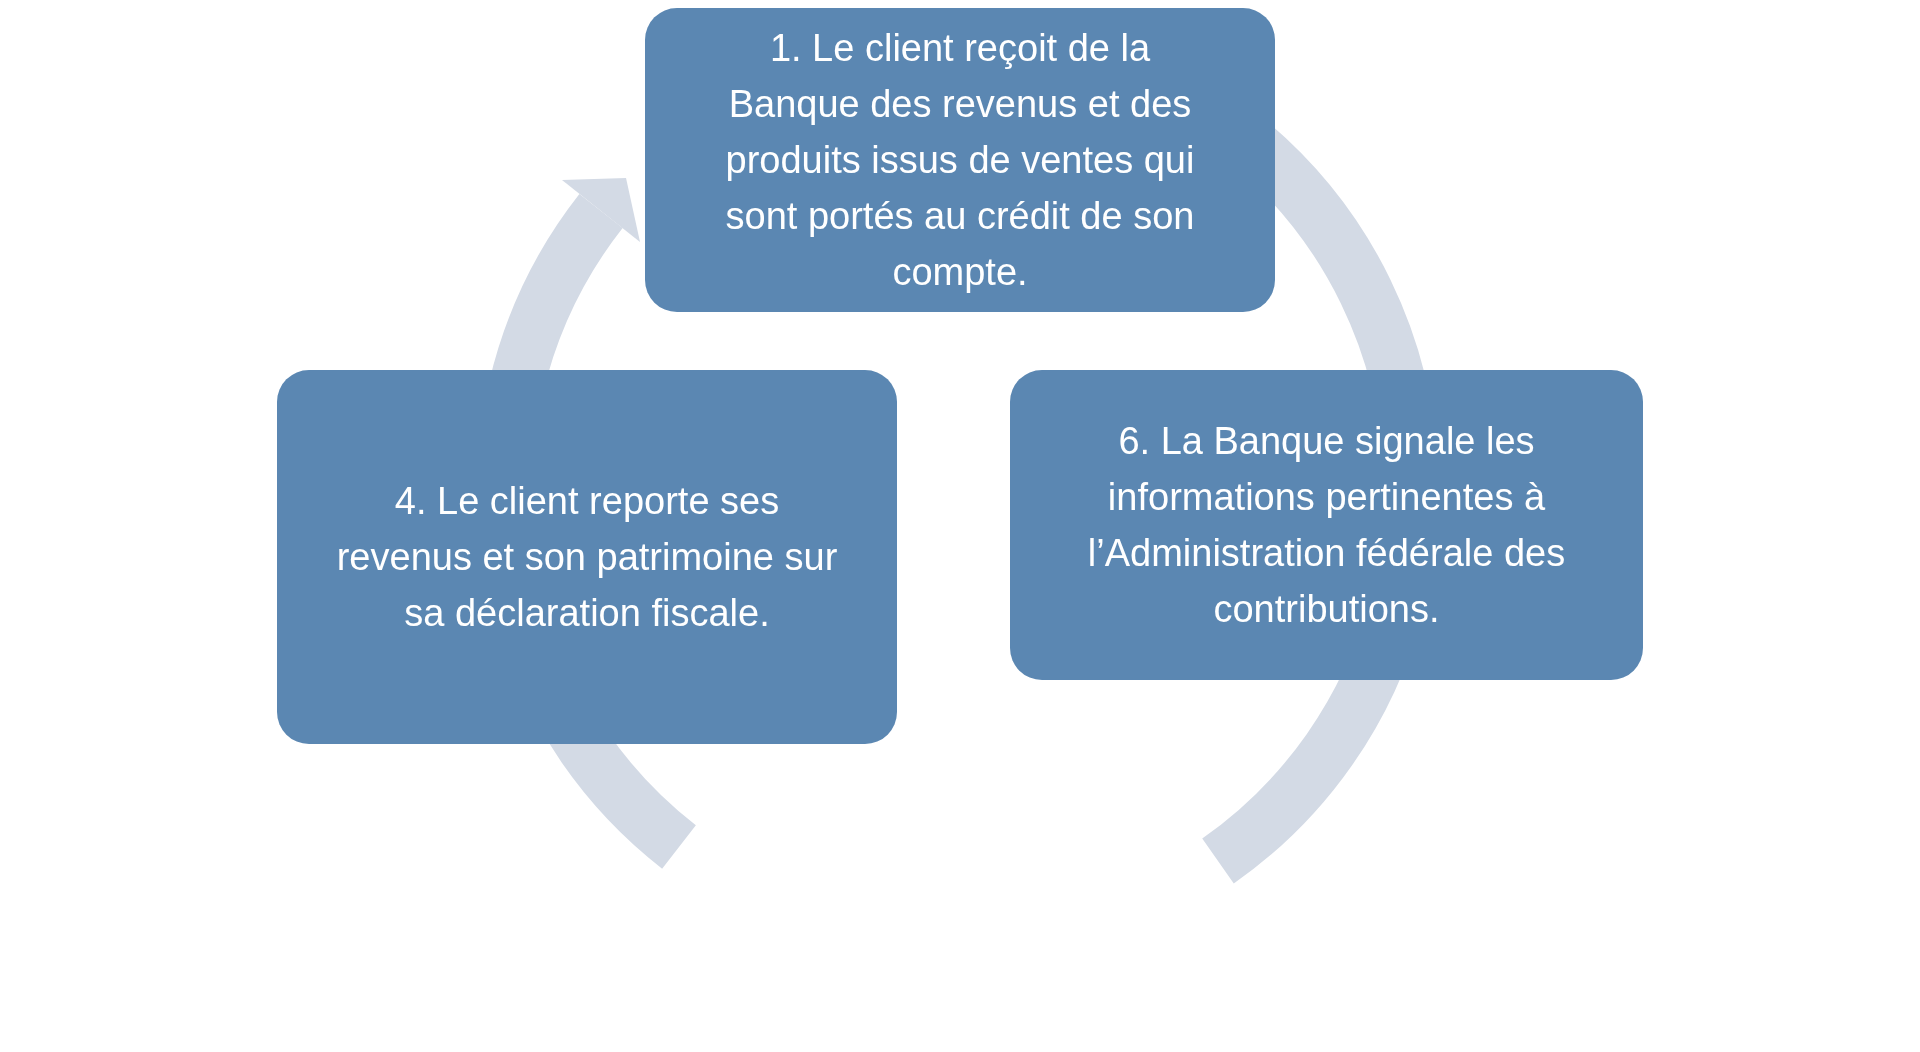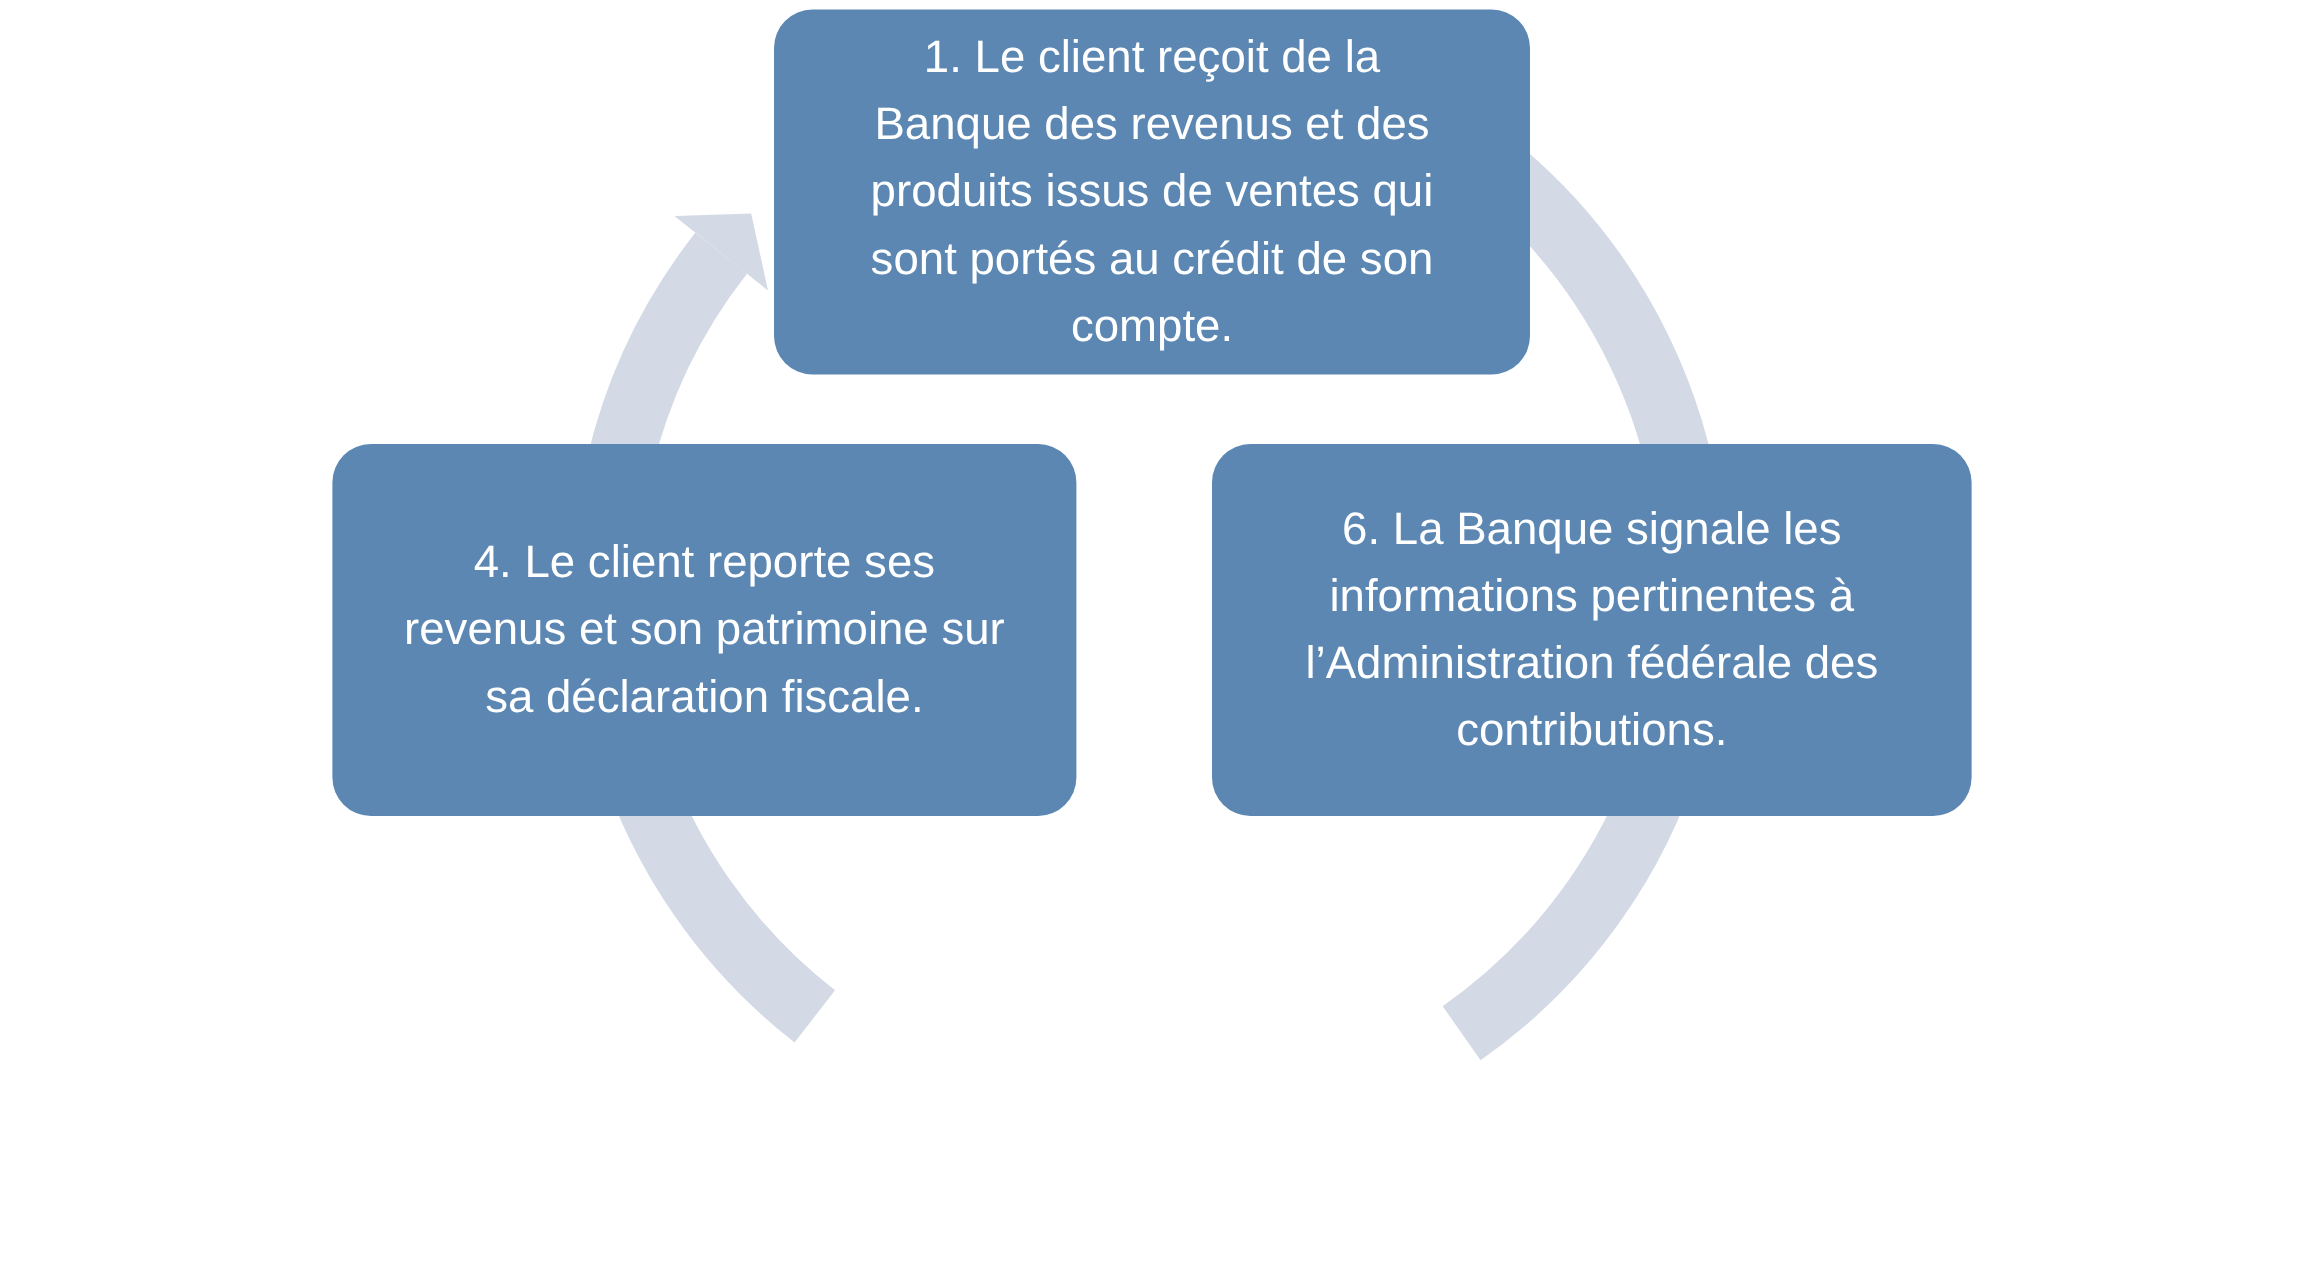--- a/index.html
+++ b/index.html
@@ -47,21 +47,21 @@
     white-space: pre-line;
     text-align: center;
     color: var(--text-color, #FFFFFF);
     font-size: 38px;
     line-height: 56px;
     font-weight: 400;
   }
   .box1 { left: 645px;  top: 8px;   width: 630px; height: 304px; }
   .box2 { left: 1010px; top: 370px; width: 633px; height: 310px; }
   .box3 { left: 645px;  top: 735px; width: 630px; height: 308px; }
-  .box4 { left: 277px;  top: 370px; width: 620px; height: 310px; }
+  .box4 { left: 277px;  top: 370px; width: 620px; height: 374px; }
 </style>
 </head>
 <body>
 
 <div class="stage">
 
   <svg class="ring" viewBox="0 0 1920 1052" aria-hidden="true">
 
     <path class="arc" d="M 1250 143 A 453.5 453.5 0 0 1 1411 474"></path>
 

